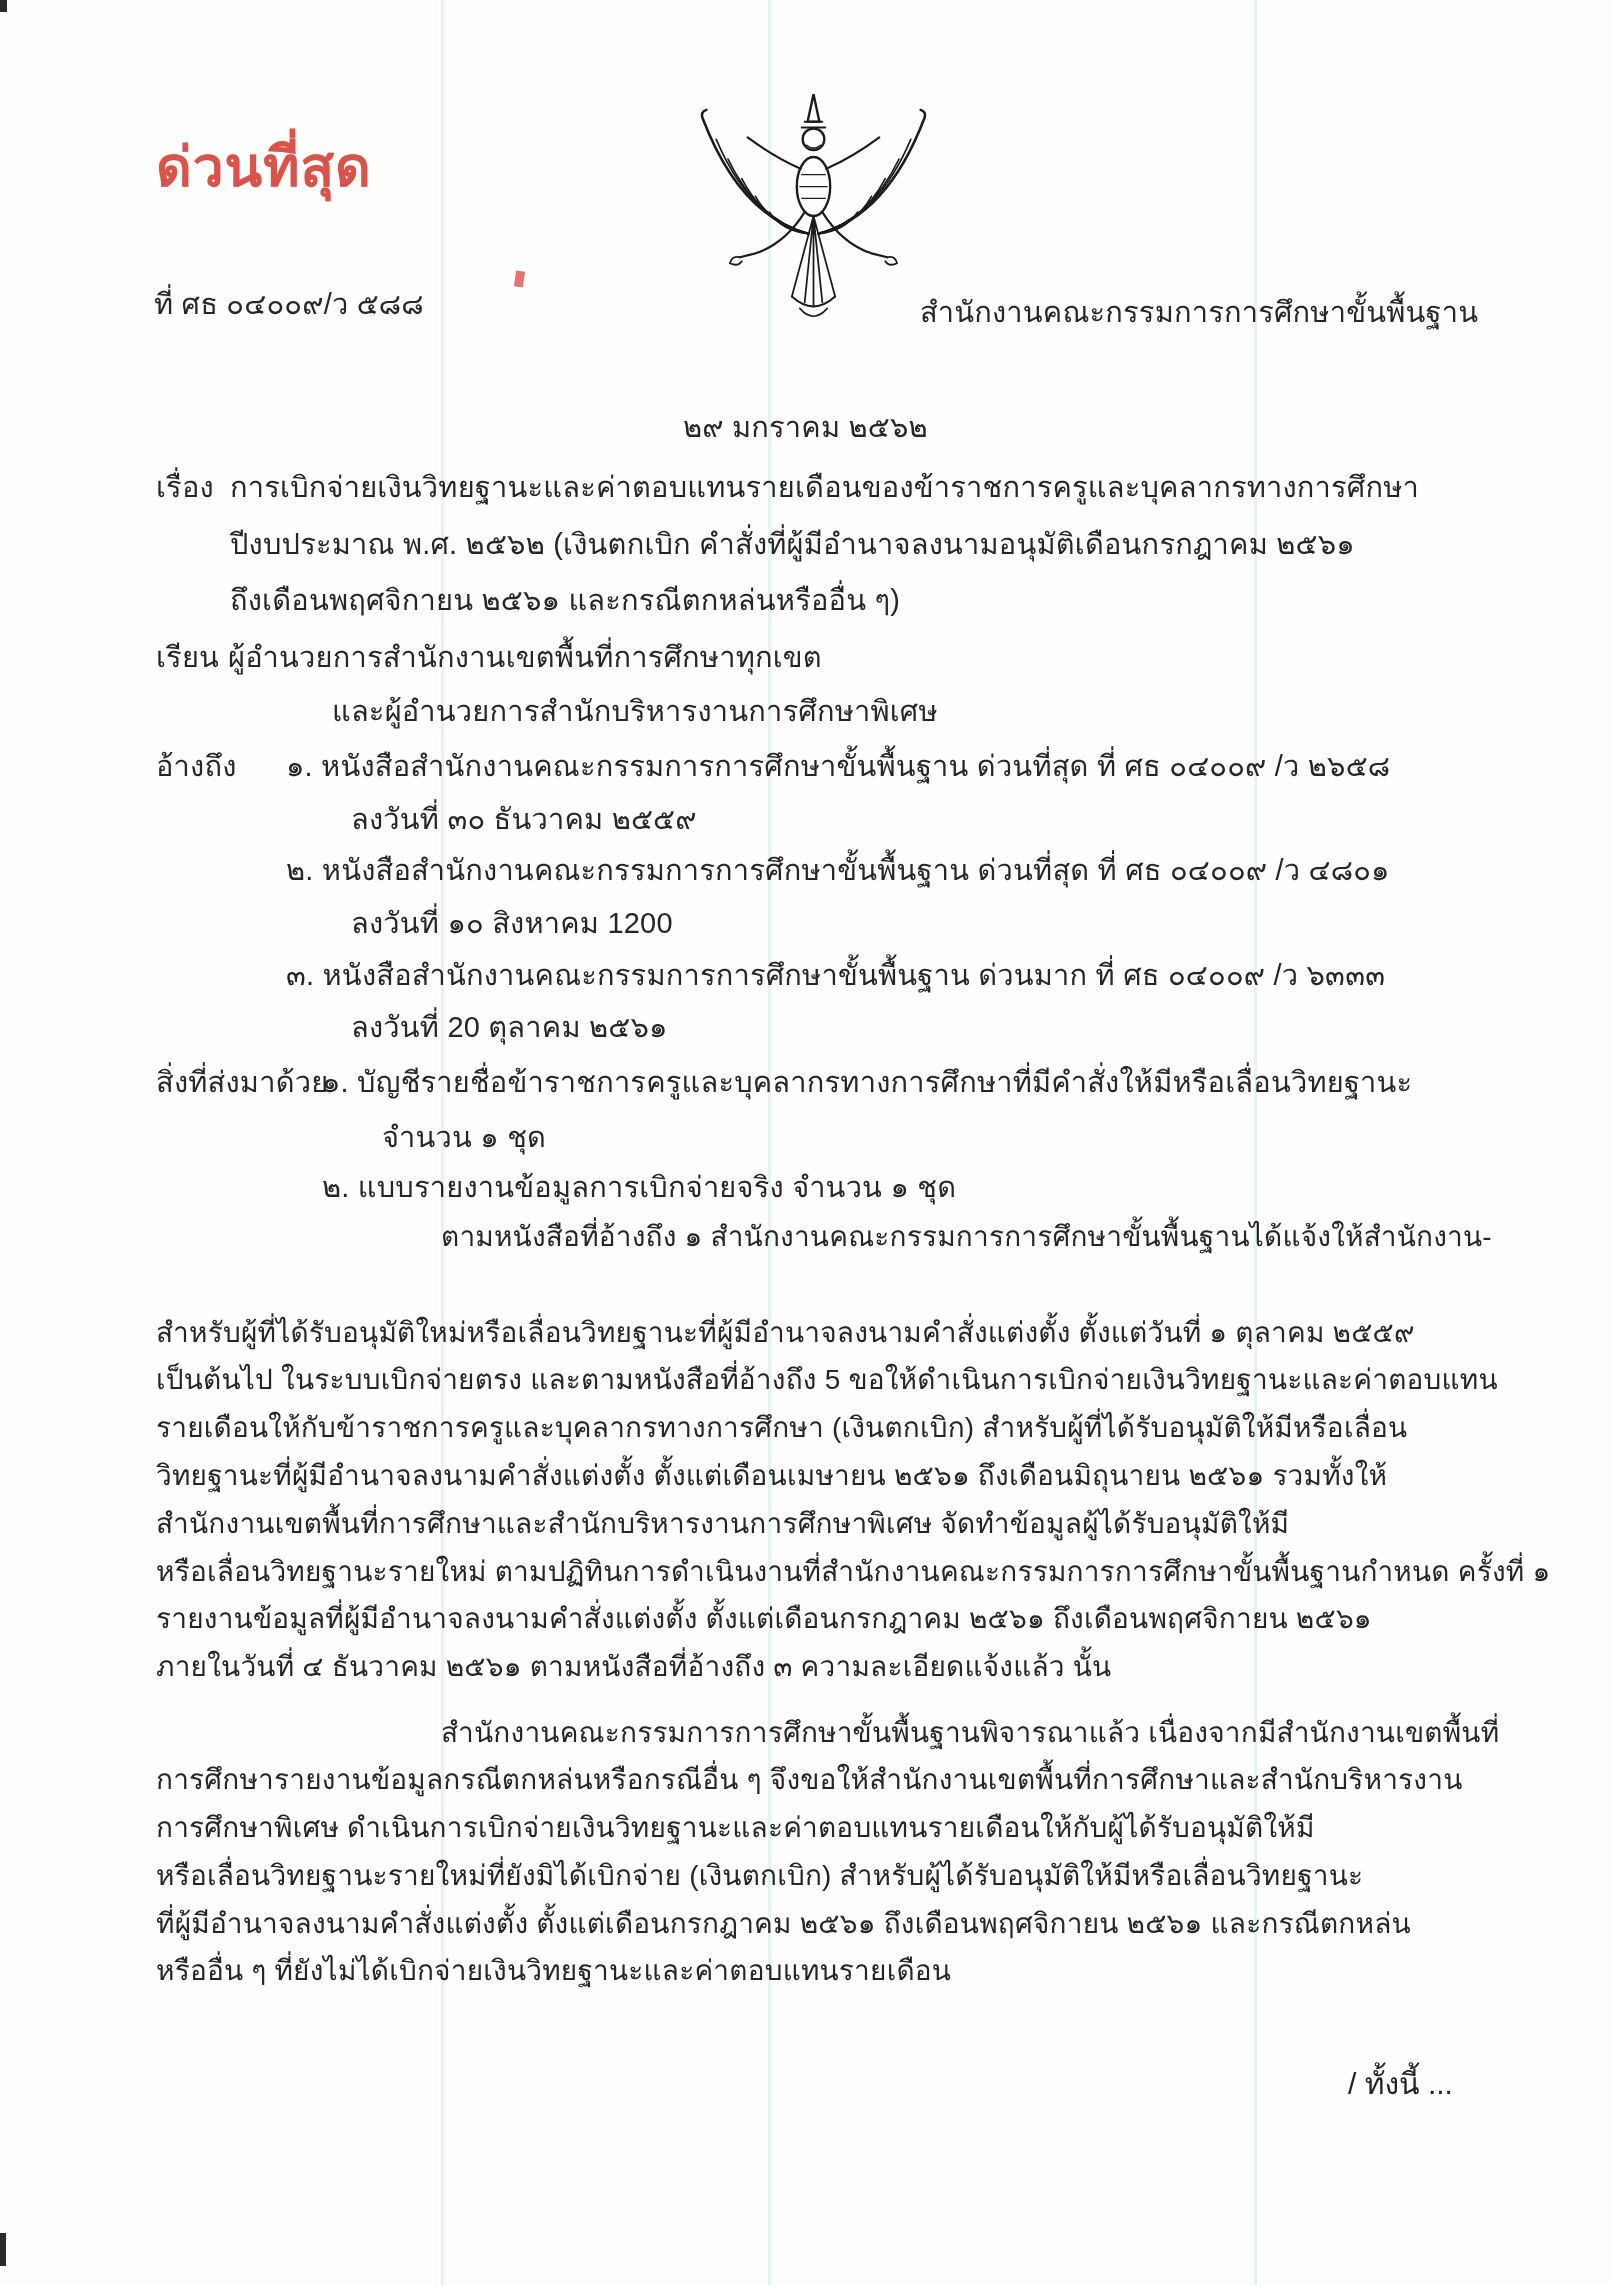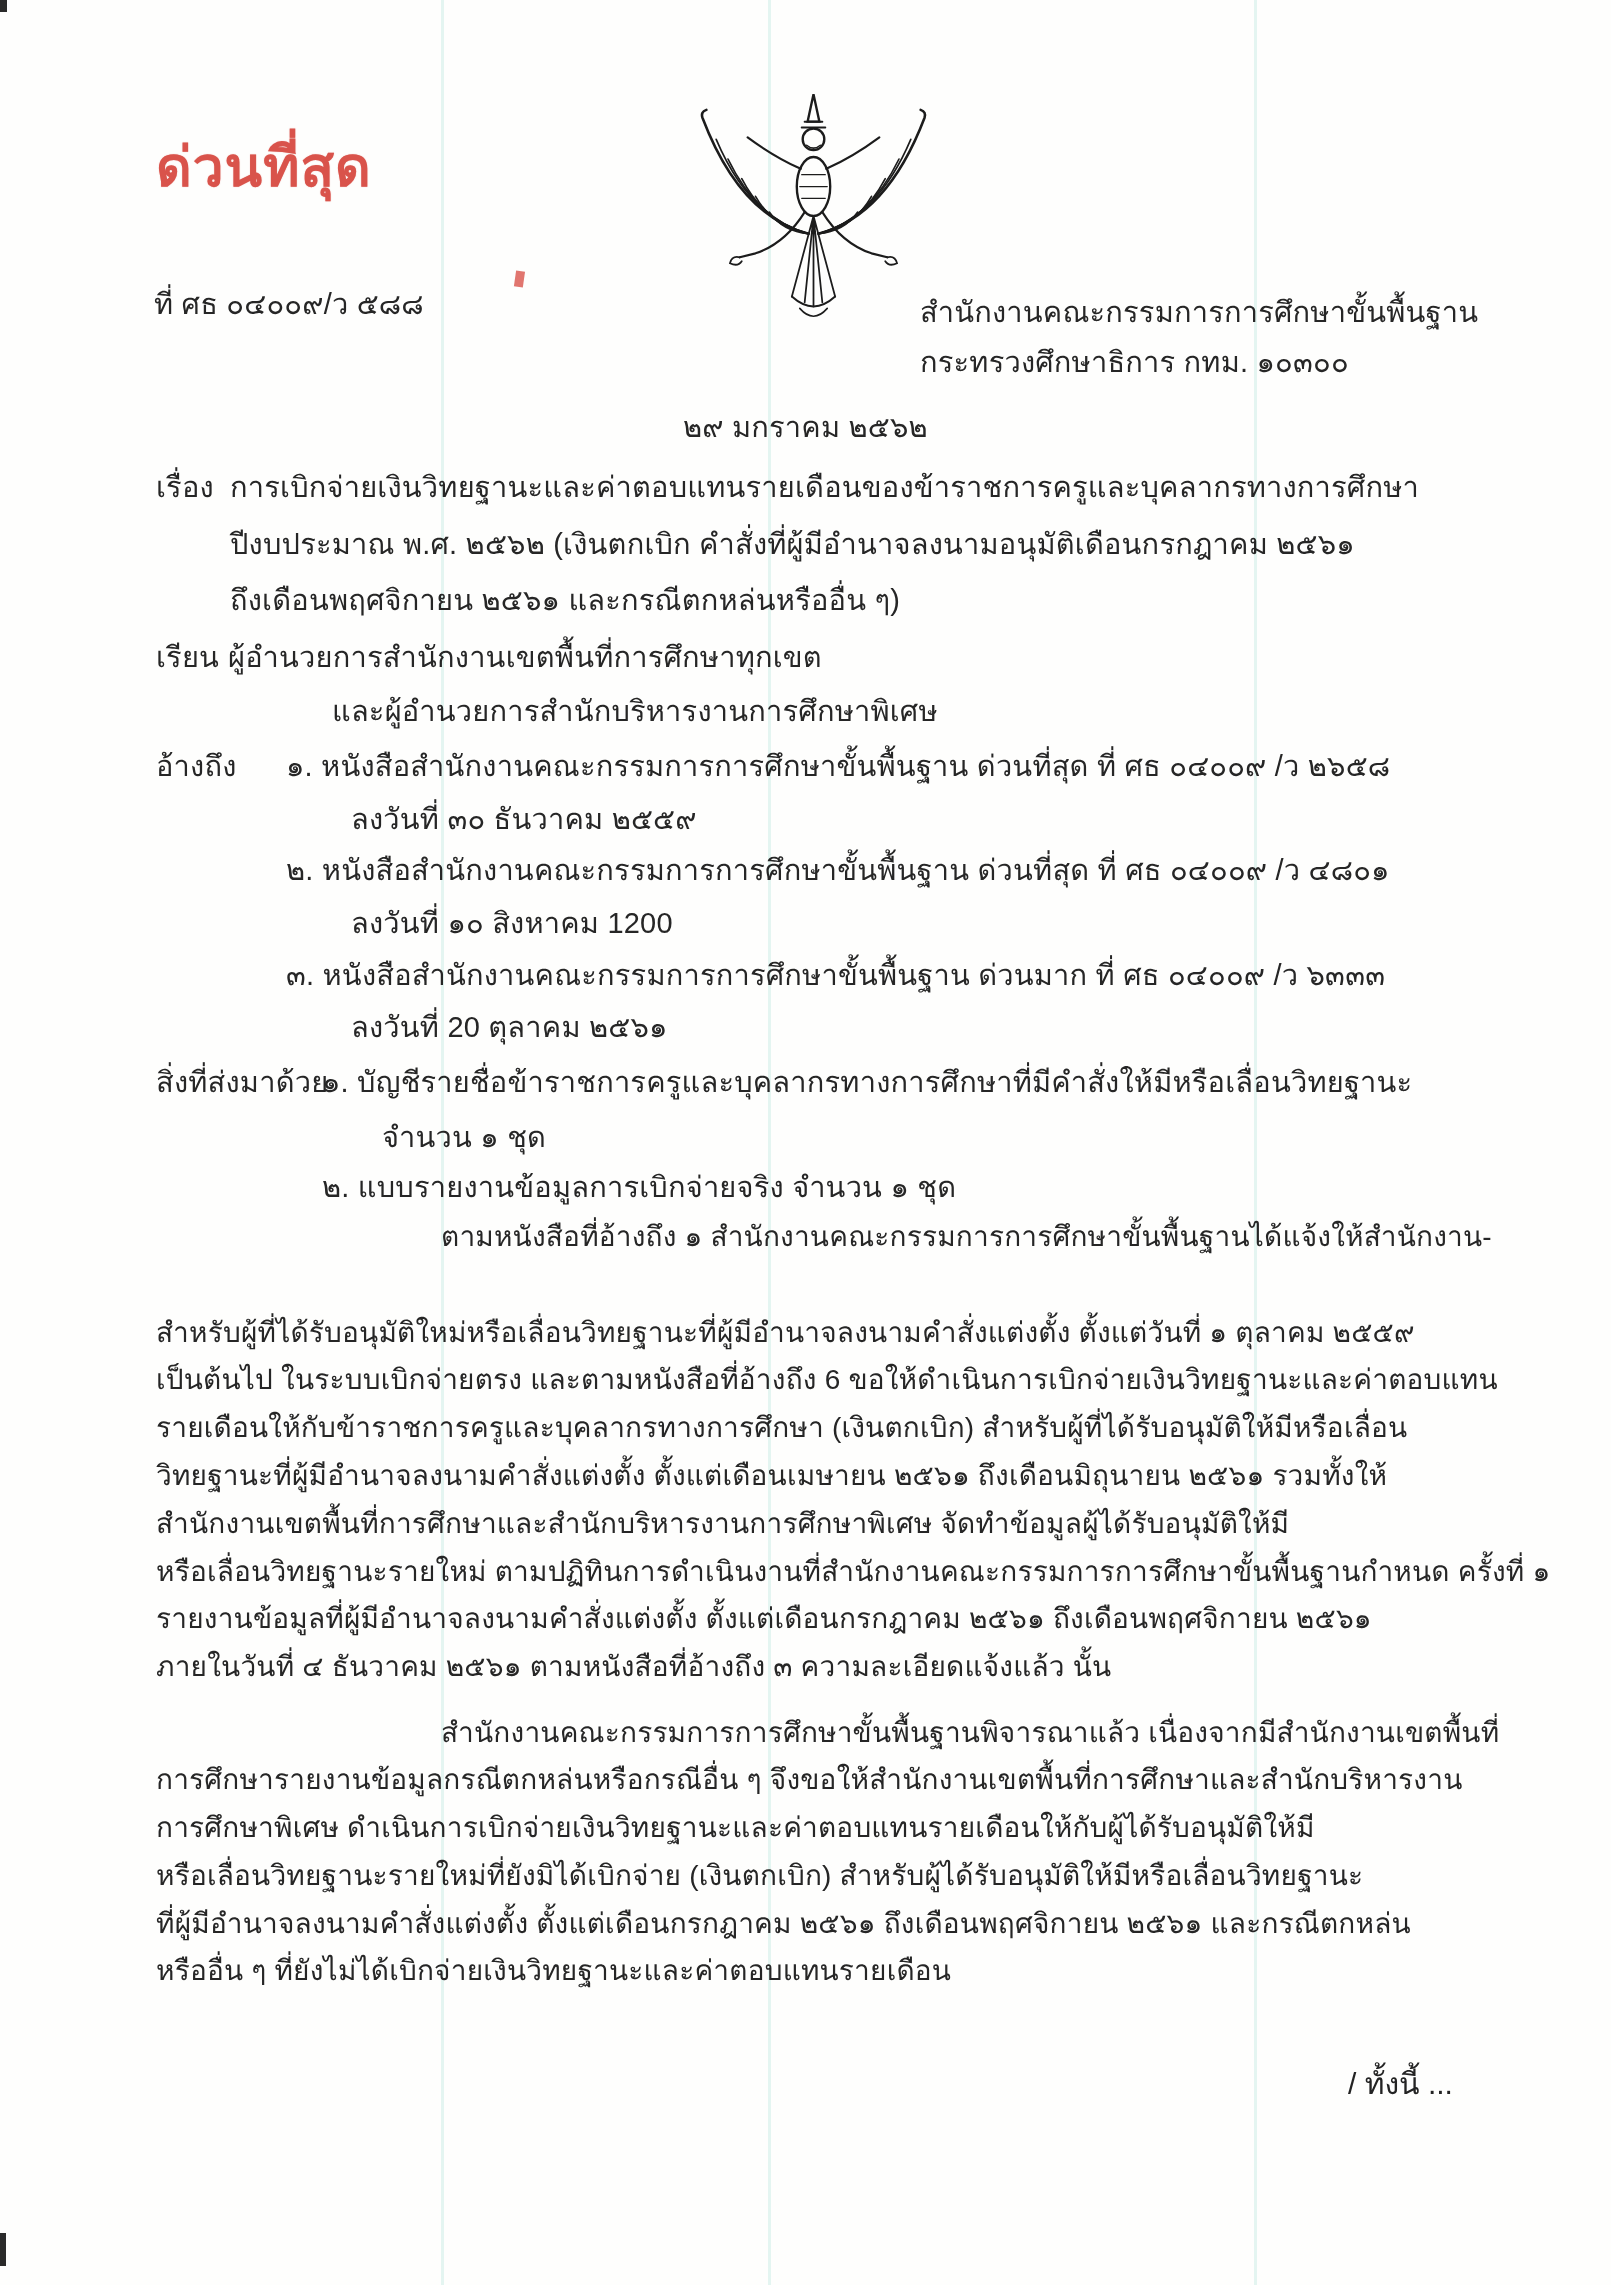--- a/index.html
+++ b/index.html
@@ -87,21 +87,20 @@
       <path d="M154 126 Q174 158 204 168 L220 172" stroke-width="2.2"></path>
       <path d="M220 172 q8 -2 10 6 q-8 4 -12 -2" stroke-width="1.8"></path>
 
       <path d="M145 130 L123 212 M145 130 L136 218 M145 130 L145 222 M145 130 L154 218 M145 130 L167 212" stroke-width="1.8"></path>
       <path d="M123 212 Q145 232 167 212" stroke-width="2"></path>
       <path d="M131 224 Q145 240 159 224" stroke-width="1.6"></path>
     </svg>
   </div>
 
   <div class="t" style="left:920px;top:293px">สำนักงานคณะกรรมการการศึกษาขั้นพื้นฐาน</div>
-  <div class="t" style="left:920px;top:343px">กระทรวงศึกษาธิการ  กทม. ๑๐๓๐๐</div>
 
   <div class="t" style="left:683px;top:408px">๒๙  มกราคม  ๒๕๖๒</div>
 
   <div class="t" style="left:156px;top:468px">เรื่อง</div>
   <div class="t" style="left:230px;top:468px">การเบิกจ่ายเงินวิทยฐานะและค่าตอบแทนรายเดือนของข้าราชการครูและบุคลากรทางการศึกษา</div>
   <div class="t" style="left:230px;top:525px">ปีงบประมาณ พ.ศ. ๒๕๖๒ (เงินตกเบิก คำสั่งที่ผู้มีอำนาจลงนามอนุมัติเดือนกรกฎาคม ๒๕๖๑</div>
   <div class="t" style="left:230px;top:581px">ถึงเดือนพฤศจิกายน ๒๕๖๑ และกรณีตกหล่นหรืออื่น ๆ)</div>
 
   <div class="t" style="left:156px;top:638px">เรียน</div>
   <div class="t" style="left:228px;top:638px">ผู้อำนวยการสำนักงานเขตพื้นที่การศึกษาทุกเขต</div>
@@ -115,21 +114,21 @@
   <div class="t" style="left:286px;top:956px">๓. หนังสือสำนักงานคณะกรรมการการศึกษาขั้นพื้นฐาน ด่วนมาก ที่ ศธ ๐๔๐๐๙ /ว ๖๓๓๓</div>
   <div class="t" style="left:351px;top:1008px">ลงวันที่ 20 ตุลาคม ๒๕๖๑</div>
 
   <div class="t" style="left:156px;top:1063px">สิ่งที่ส่งมาด้วย</div>
   <div class="t" style="left:322px;top:1063px">๑. บัญชีรายชื่อข้าราชการครูและบุคลากรทางการศึกษาที่มีคำสั่งให้มีหรือเลื่อนวิทยฐานะ</div>
   <div class="t" style="left:382px;top:1118px">จำนวน ๑ ชุด</div>
   <div class="t" style="left:322px;top:1168px">๒. แบบรายงานข้อมูลการเบิกจ่ายจริง  จำนวน ๑ ชุด</div>
 
   <div class="t t-body" style="left:441px;top:1217px">ตามหนังสือที่อ้างถึง ๑ สำนักงานคณะกรรมการการศึกษาขั้นพื้นฐานได้แจ้งให้สำนักงาน-</div>
   <div class="t t-body" style="left:156px;top:1313px">สำหรับผู้ที่ได้รับอนุมัติใหม่หรือเลื่อนวิทยฐานะที่ผู้มีอำนาจลงนามคำสั่งแต่งตั้ง ตั้งแต่วันที่ ๑ ตุลาคม ๒๕๕๙</div>
-  <div class="t t-body" style="left:156px;top:1360px">เป็นต้นไป ในระบบเบิกจ่ายตรง และตามหนังสือที่อ้างถึง 6 ขอให้ดำเนินการเบิกจ่ายเงินวิทยฐานะและค่าตอบแทน</div>
+  <div class="t t-body" style="left:156px;top:1360px">เป็นต้นไป ในระบบเบิกจ่ายตรง และตามหนังสือที่อ้างถึง 5 ขอให้ดำเนินการเบิกจ่ายเงินวิทยฐานะและค่าตอบแทน</div>
   <div class="t t-body" style="left:156px;top:1408px">รายเดือนให้กับข้าราชการครูและบุคลากรทางการศึกษา (เงินตกเบิก) สำหรับผู้ที่ได้รับอนุมัติให้มีหรือเลื่อน</div>
   <div class="t t-body" style="left:156px;top:1456px">วิทยฐานะที่ผู้มีอำนาจลงนามคำสั่งแต่งตั้ง ตั้งแต่เดือนเมษายน ๒๕๖๑ ถึงเดือนมิถุนายน ๒๕๖๑ รวมทั้งให้</div>
   <div class="t t-body" style="left:156px;top:1504px">สำนักงานเขตพื้นที่การศึกษาและสำนักบริหารงานการศึกษาพิเศษ จัดทำข้อมูลผู้ได้รับอนุมัติให้มี</div>
   <div class="t t-body" style="left:156px;top:1552px">หรือเลื่อนวิทยฐานะรายใหม่ ตามปฏิทินการดำเนินงานที่สำนักงานคณะกรรมการการศึกษาขั้นพื้นฐานกำหนด ครั้งที่ ๑</div>
   <div class="t t-body" style="left:156px;top:1599px">รายงานข้อมูลที่ผู้มีอำนาจลงนามคำสั่งแต่งตั้ง ตั้งแต่เดือนกรกฎาคม ๒๕๖๑ ถึงเดือนพฤศจิกายน ๒๕๖๑</div>
   <div class="t t-body" style="left:156px;top:1647px">ภายในวันที่ ๔ ธันวาคม ๒๕๖๑ ตามหนังสือที่อ้างถึง ๓ ความละเอียดแจ้งแล้ว นั้น</div>
 
   <div class="t t-body" style="left:156px;top:1760px">การศึกษารายงานข้อมูลกรณีตกหล่นหรือกรณีอื่น ๆ จึงขอให้สำนักงานเขตพื้นที่การศึกษาและสำนักบริหารงาน</div>
   <div class="t t-body" style="left:441px;top:1713px">สำนักงานคณะกรรมการการศึกษาขั้นพื้นฐานพิจารณาแล้ว เนื่องจากมีสำนักงานเขตพื้นที่</div>
   <div class="t t-body" style="left:156px;top:1808px">การศึกษาพิเศษ ดำเนินการเบิกจ่ายเงินวิทยฐานะและค่าตอบแทนรายเดือนให้กับผู้ได้รับอนุมัติให้มี</div>

